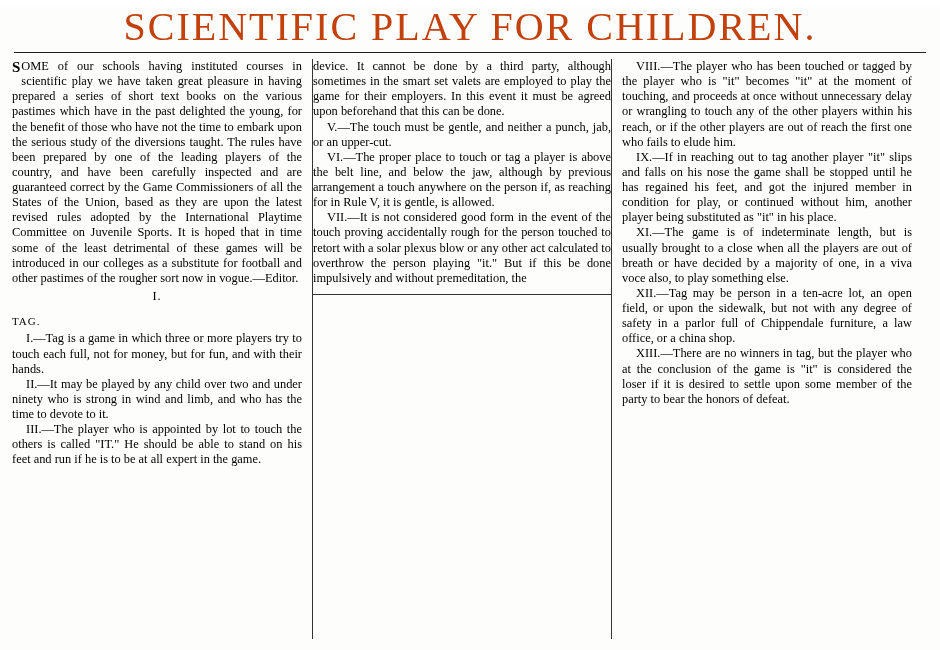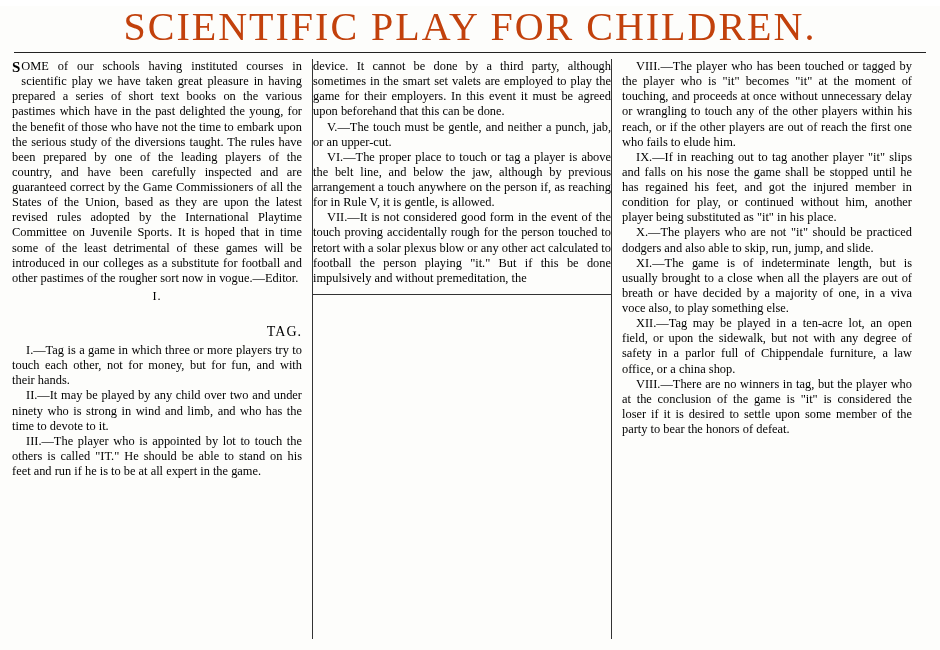--- a/index.html
+++ b/index.html
@@ -79,23 +79,23 @@
     letter-spacing: 0;
   }
   .section-num {
     text-align: center;
     font-size: 12.4px;
     margin: 3px 0 0 0;
     text-indent: 0;
     letter-spacing: 1px;
   }
   .section-title {
-    text-align: right;
-    font-size: 14px;
-    margin: 19px 0 3px 0;
+    text-align: left;
+    font-size: 11px;
+    margin: 11px 0 3px 0;
     text-indent: 0;
     letter-spacing: 1px;
   }
   .blank-fill {
     height: 180px;
   }
   .col2-divider {
     border-top: 1px solid #333;
     margin: 8px 0 0 0;
   }
@@ -107,37 +107,36 @@
 
   <h1 class="headline">SCIENTIFIC PLAY FOR CHILDREN.</h1>
   <hr class="rule">
 
   <div class="columns">
 
     <div class="col c1">
       <p class="dropcap-para"><span class="dropcap">S</span><span>OME of our schools having instituted courses in scientific play we have taken great pleasure in having prepared a series of short text books on the various pastimes which have in the past delighted the young, for the benefit of those who have not the time to embark upon the serious study of the diversions taught. The rules have been prepared by one of the leading players of the country, and have been carefully inspected and are guaranteed correct by the Game Commissioners of all the States of the Union, based as they are upon the latest revised rules adopted by the International Playtime Committee on Juvenile Sports. It is hoped that in time some of the least detrimental of these games will be introduced in our colleges as a substitute for football and other pastimes of the rougher sort now in vogue.—Editor.</span></p>
       <p class="section-num">I.</p>
       <p class="section-title">TAG.</p>
-      <p>I.—Tag is a game in which three or more players try to touch each other, not for money, but for fun, and with their hands.</p>
+      <p>I.—Tag is a game in which three or more players try to touch each full, not for money, but for fun, and with their hands.</p>
       <p>II.—It may be played by any child over two and under ninety who is strong in wind and limb, and who has the time to devote to it.</p>
       <p>III.—The player who is appointed by lot to touch the others is called "IT." He should be able to stand on his feet and run if he is to be at all expert in the game.</p>
     </div>
 
     <div class="col c2">
       <p class="lead">device. It cannot be done by a third party, although sometimes in the smart set valets are employed to play the game for their employers. In this event it must be agreed upon beforehand that this can be done.</p>
       <p>V.—The touch must be gentle, and neither a punch, jab, or an upper-cut.</p>
       <p>VI.—The proper place to touch or tag a player is above the belt line, and below the jaw, although by previous arrangement a touch anywhere on the person if, as reaching for in Rule V, it is gentle, is allowed.</p>
-      <p>VII.—It is not considered good form in the event of the touch proving accidentally rough for the person touched to retort with a solar plexus blow or any other act calculated to football the person playing "it." But if this be done impulsively and without premeditation, the</p>
+      <p>VII.—It is not considered good form in the event of the touch proving accidentally rough for the person touched to retort with a solar plexus blow or any other act calculated to overthrow the person playing "it." But if this be done impulsively and without premeditation, the</p>
       <div class="col2-divider"></div>
       <div class="blank-fill"></div>
     </div>
 
     <div class="col c3">
       <p>VIII.—The player who has been touched or tagged by the player who is "it" becomes "it" at the moment of touching, and proceeds at once without unnecessary delay or wrangling to touch any of the other players within his reach, or if the other players are out of reach the first one who fails to elude him.</p>
       <p>IX.—If in reaching out to tag another player "it" slips and falls on his nose the game shall be stopped until he has regained his feet, and got the injured member in condition for play, or continued without him, another player being substituted as "it" in his place.</p>
-      <p>X.—The players who are not "it" should be practiced dodgers and also able to skip, run, jump, and slide.</p>
       <p>XI.—The game is of indeterminate length, but is usually brought to a close when all the players are out of breath or have decided by a majority of one, in a viva voce also, to play something else.</p>
-      <p>XII.—Tag may be played in a ten-acre lot, an open field, or upon the sidewalk, but not with any degree of safety in a parlor full of Chippendale furniture, a law office, or a china shop.</p>
-      <p>VIII.—There are no winners in tag, but the player who at the conclusion of the game is "it" is considered the loser if it is desired to settle upon some member of the party to bear the honors of defeat.</p>
+      <p>XII.—Tag may be person in a ten-acre lot, an open field, or upon the sidewalk, but not with any degree of safety in a parlor full of Chippendale furniture, a law office, or a china shop.</p>
+      <p>XIII.—There are no winners in tag, but the player who at the conclusion of the game is "it" is considered the loser if it is desired to settle upon some member of the party to bear the honors of defeat.</p>
     </div>
 
   </div>
 </div>
 
 </body></html>

